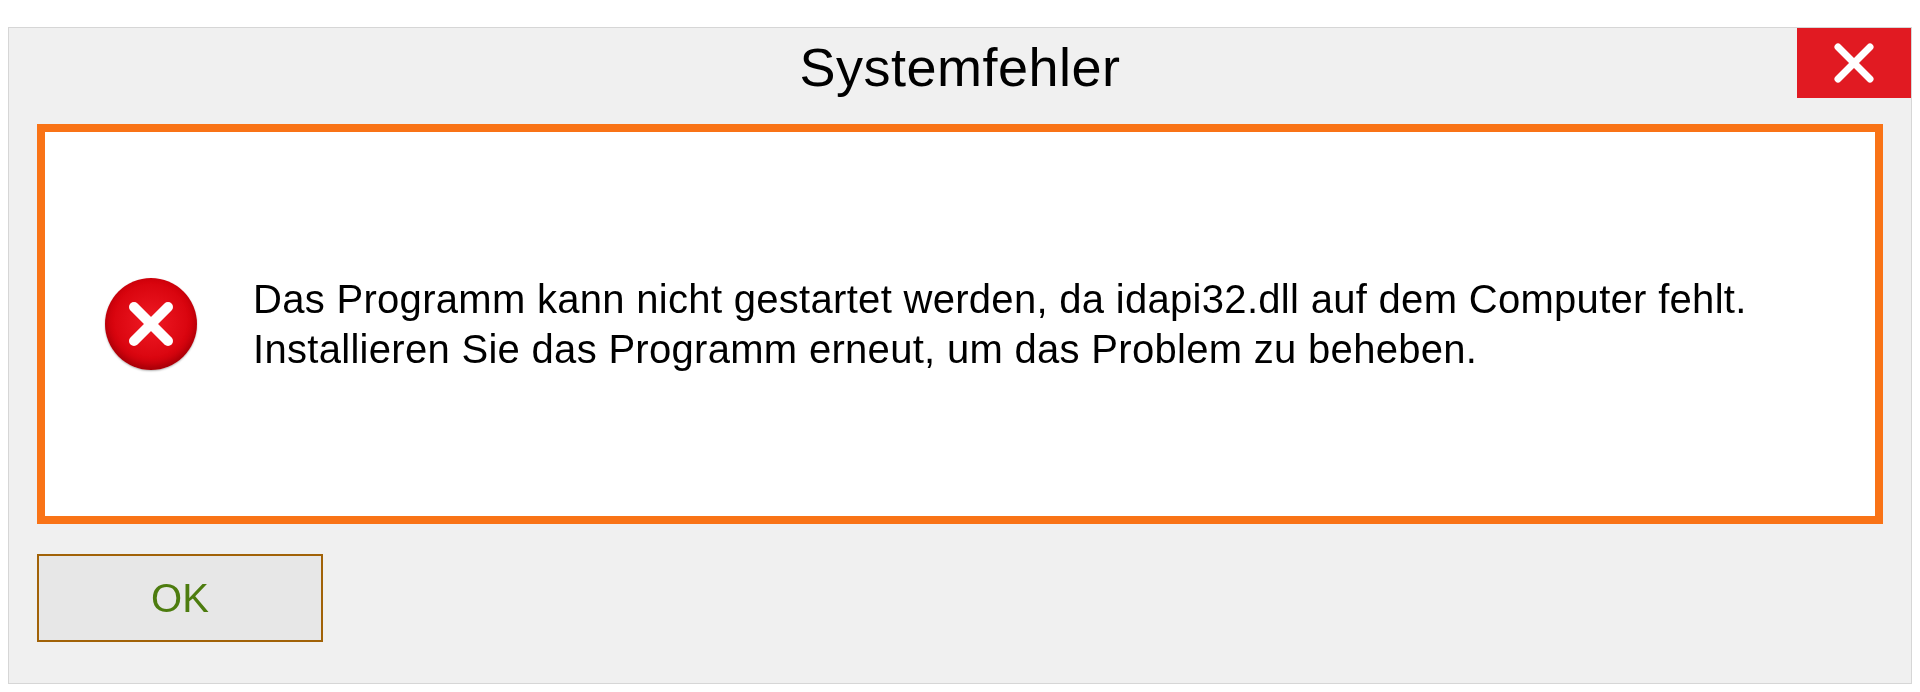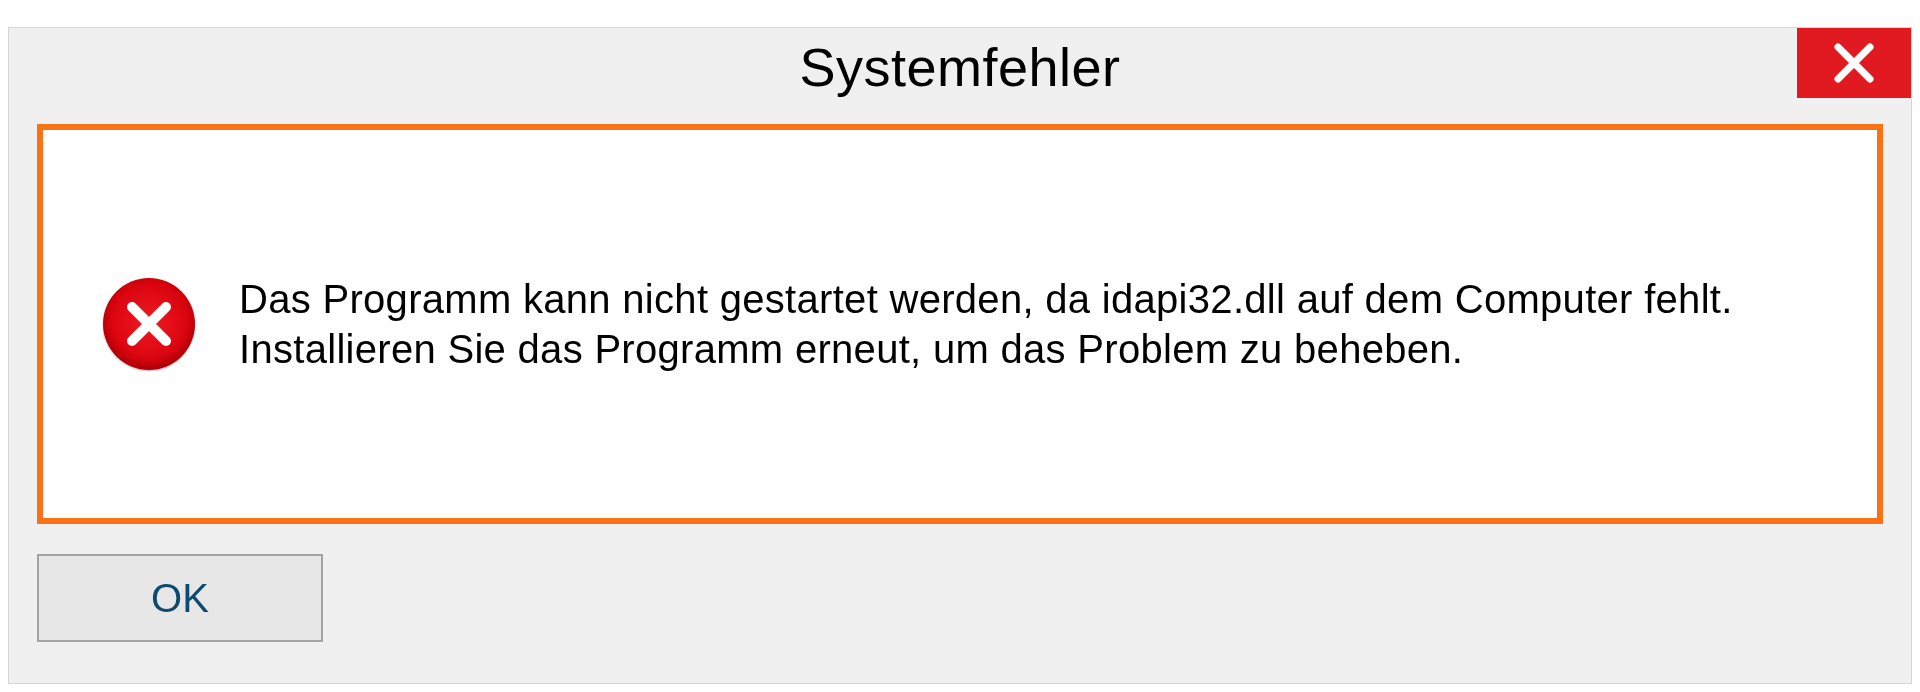--- a/index.html
+++ b/index.html
@@ -37,26 +37,26 @@
       background: #e11a22;
       display: flex;
       align-items: center;
       justify-content: center;
       cursor: pointer;
     }
     .close-btn svg { width: 44px; height: 44px; display: block; }
     .content {
       margin: 8px 28px 0 28px;
       background: #ffffff;
-      border: 6px solid #f97316;
+      border: 8px solid #f97316;
       height: 400px;
       display: flex;
       align-items: center;
       padding: 0 60px;
-      gap: 44px;
+      gap: 56px;
     }
     .error-badge {
       flex: 0 0 92px;
       width: 92px; height: 92px;
       border-radius: 50%;
       background: radial-gradient(circle at 50% 48%, #f01a24 0%, #d4000a 70%, #a2000a 100%);
       box-shadow: inset 0 -4px 8px rgba(0,0,0,0.25), 0 1px 2px rgba(0,0,0,0.3);
       display: flex;
       align-items: center;
       justify-content: center;
@@ -78,23 +78,23 @@
       font-size: 54px;
       font-weight: 800;
       color: #e11a22;
       letter-spacing: 1px;
       font-family: Arial, "Segoe UI", sans-serif;
     }
     .ok-btn {
       width: 286px;
       height: 88px;
       background: #e7e7e7;
-      border: 2px solid #a3a3a3;
+      border: 2px solid #a16207;
       font-size: 40px;
-      color: #0c4a6e;
+      color: #4d7c0f;
       display: flex;
       align-items: center;
       justify-content: center;
       cursor: pointer;
       user-select: none;
     }
   </style>
 </head>
 <body>
 

